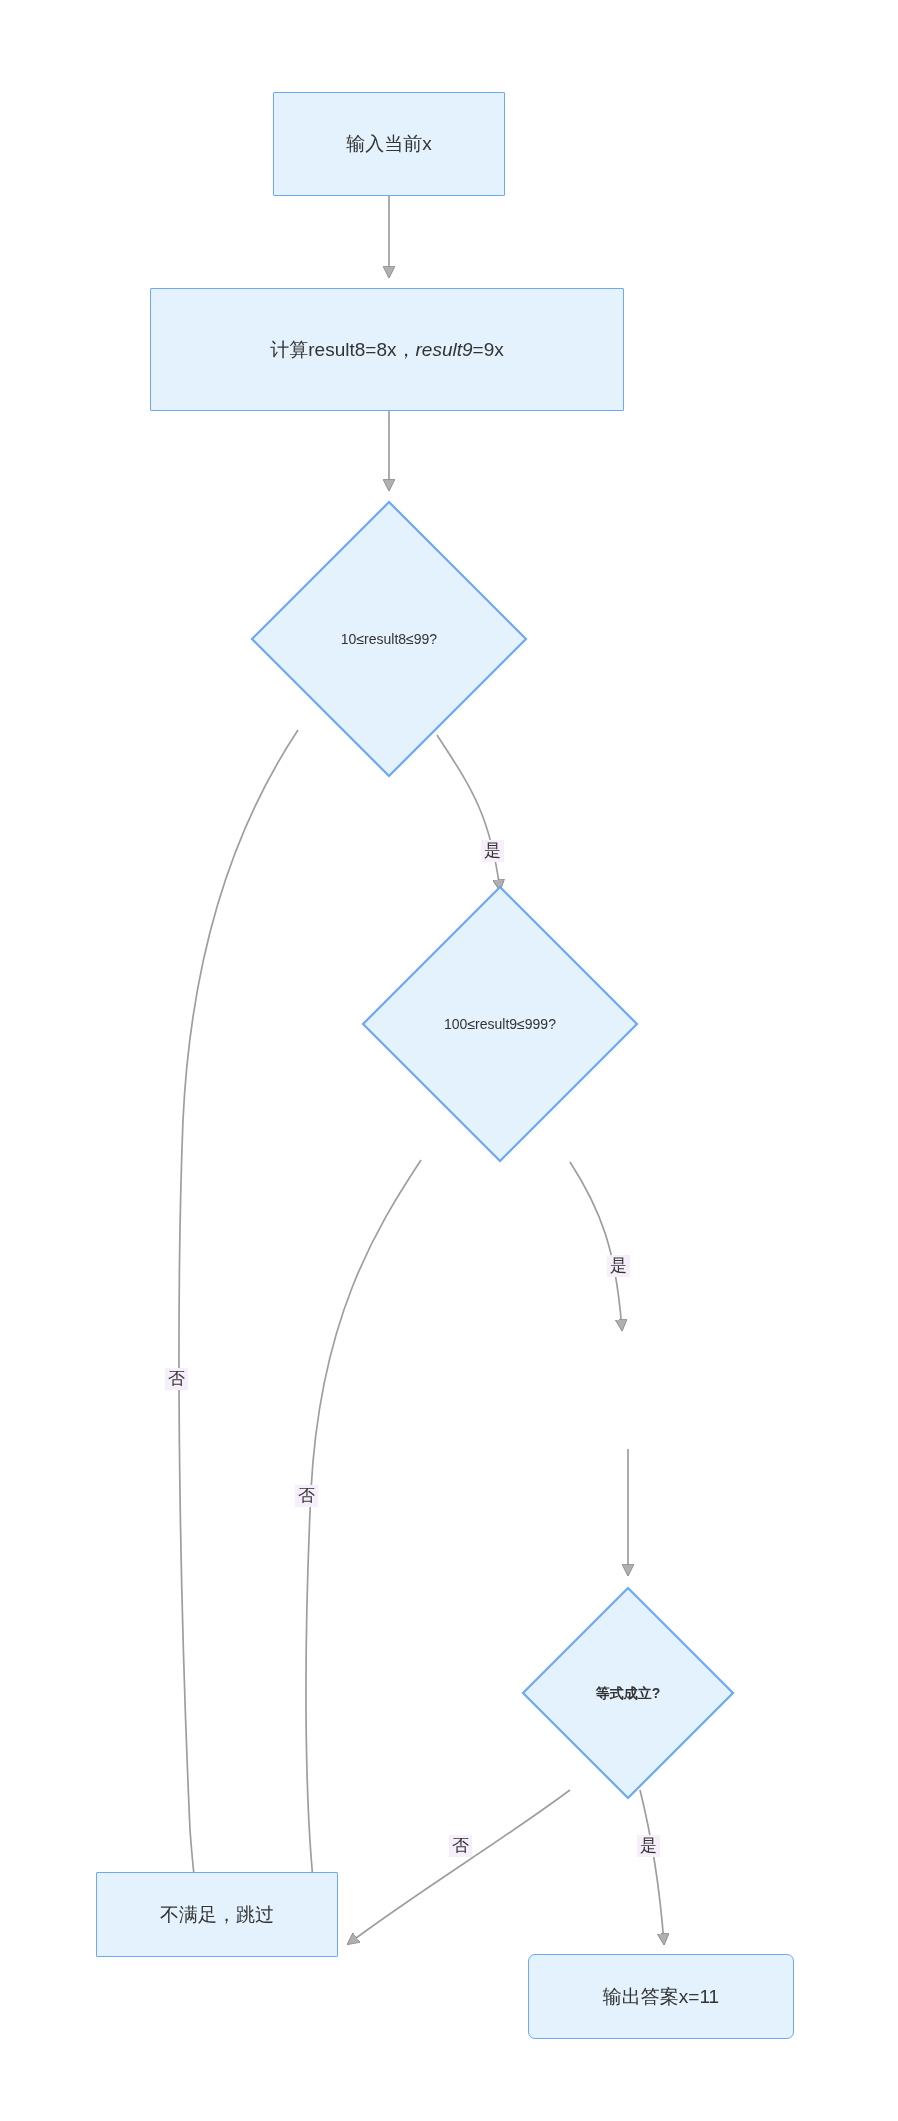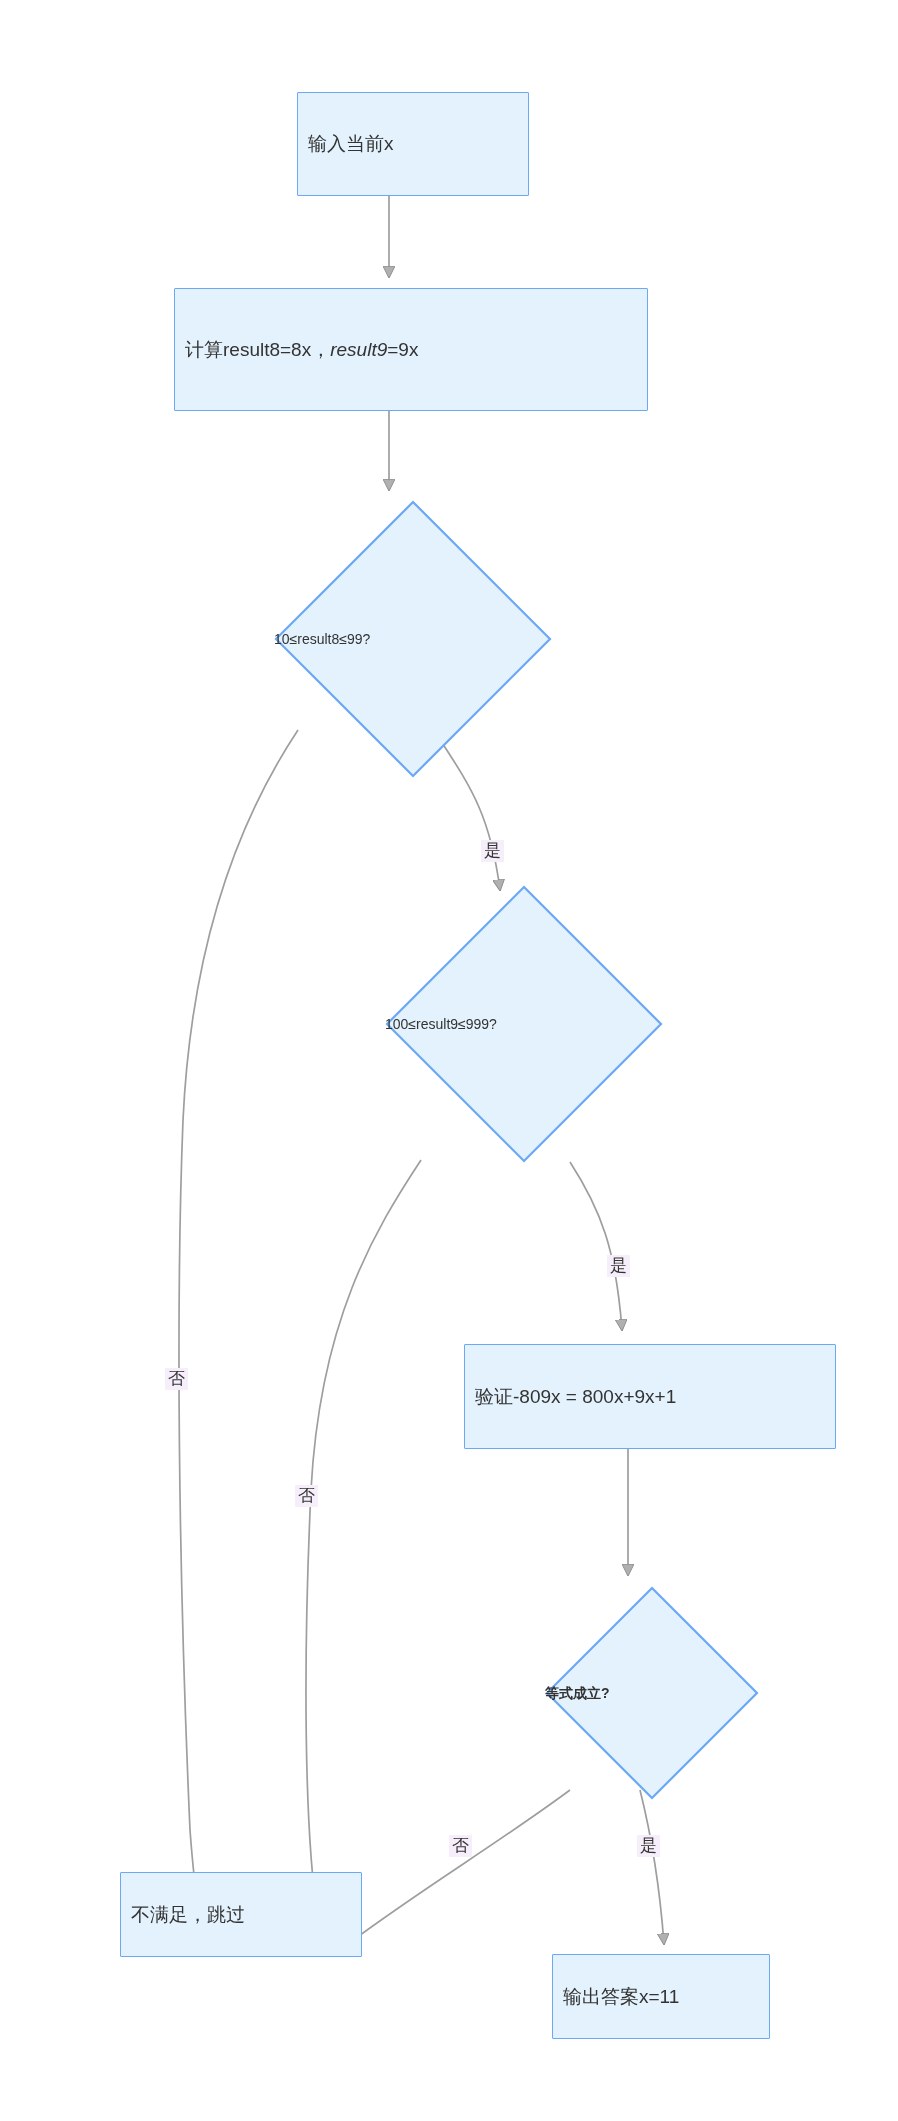--- a/index.html
+++ b/index.html
@@ -24,22 +24,22 @@
     top: 0;
     width: 898px;
     height: 2121px;
     pointer-events: none;
   }
   .node {
     position: absolute;
     box-sizing: border-box;
     display: flex;
     align-items: center;
+    justify-content: center;
     text-align: center;
-    margin-left: 24px;
   }
   .node-rect {
     background: #e3f2fd;
     border: 1.6px solid #6ba8f5;
     border-radius: 1px;
   }
   .node-rect .node-label {
     color: #333333;
     font-size: 19px;
     line-height: 1.35;
@@ -126,36 +126,33 @@
     <span class="node-label">10≤result8≤99?</span>
   </div>
 
   <div class="node node-diamond" style="left:361px; top:885px; width:278px; height:278px;">
     <svg class="diamond-shape" viewBox="0 0 278 278" preserveAspectRatio="none" xmlns="http://www.w3.org/2000/svg">
       <polygon points="139,2 276,139 139,276 2,139" fill="#e3f2fd" stroke="#6ba8f5" stroke-width="2.2"></polygon>
     </svg>
     <span class="node-label">100≤result9≤999?</span>
   </div>
 
-  <div class="node node-rect" style="left:440px; top:1344px; width:372px; height:105px;">
-    <span class="node-label">验证-809x = 800x+9x+1</span>
-  </div>
 
   <div class="node node-diamond" style="left:521px; top:1586px; width:214px; height:214px;font-weight:bold;">
     <svg class="diamond-shape" viewBox="0 0 214 214" preserveAspectRatio="none" xmlns="http://www.w3.org/2000/svg">
       <polygon points="107,2 212,107 107,212 2,107" fill="#e3f2fd" stroke="#6ba8f5" stroke-width="2.2"></polygon>
     </svg>
     <span class="node-label">等式成立?</span>
   </div>
 
   <div class="node node-rect" style="left:96px; top:1872px; width:242px; height:85px;">
     <span class="node-label">不满足，跳过</span>
   </div>
 
-  <div class="node node-rect" style="left:528px; top:1954px; width:218px; height:85px;">
+  <div class="node node-rect" style="left:528px; top:1954px; width:266px; height:85px;border-radius:7px;">
     <span class="node-label">输出答案x=11</span>
   </div>
 
   <div class="edge-label" style="left:481px; top:840px;">是</div>
 
   <div class="edge-label" style="left:165px; top:1368px;">否</div>
 
   <div class="edge-label" style="left:607px; top:1255px;">是</div>
 
   <div class="edge-label" style="left:295px; top:1485px;">否</div>

